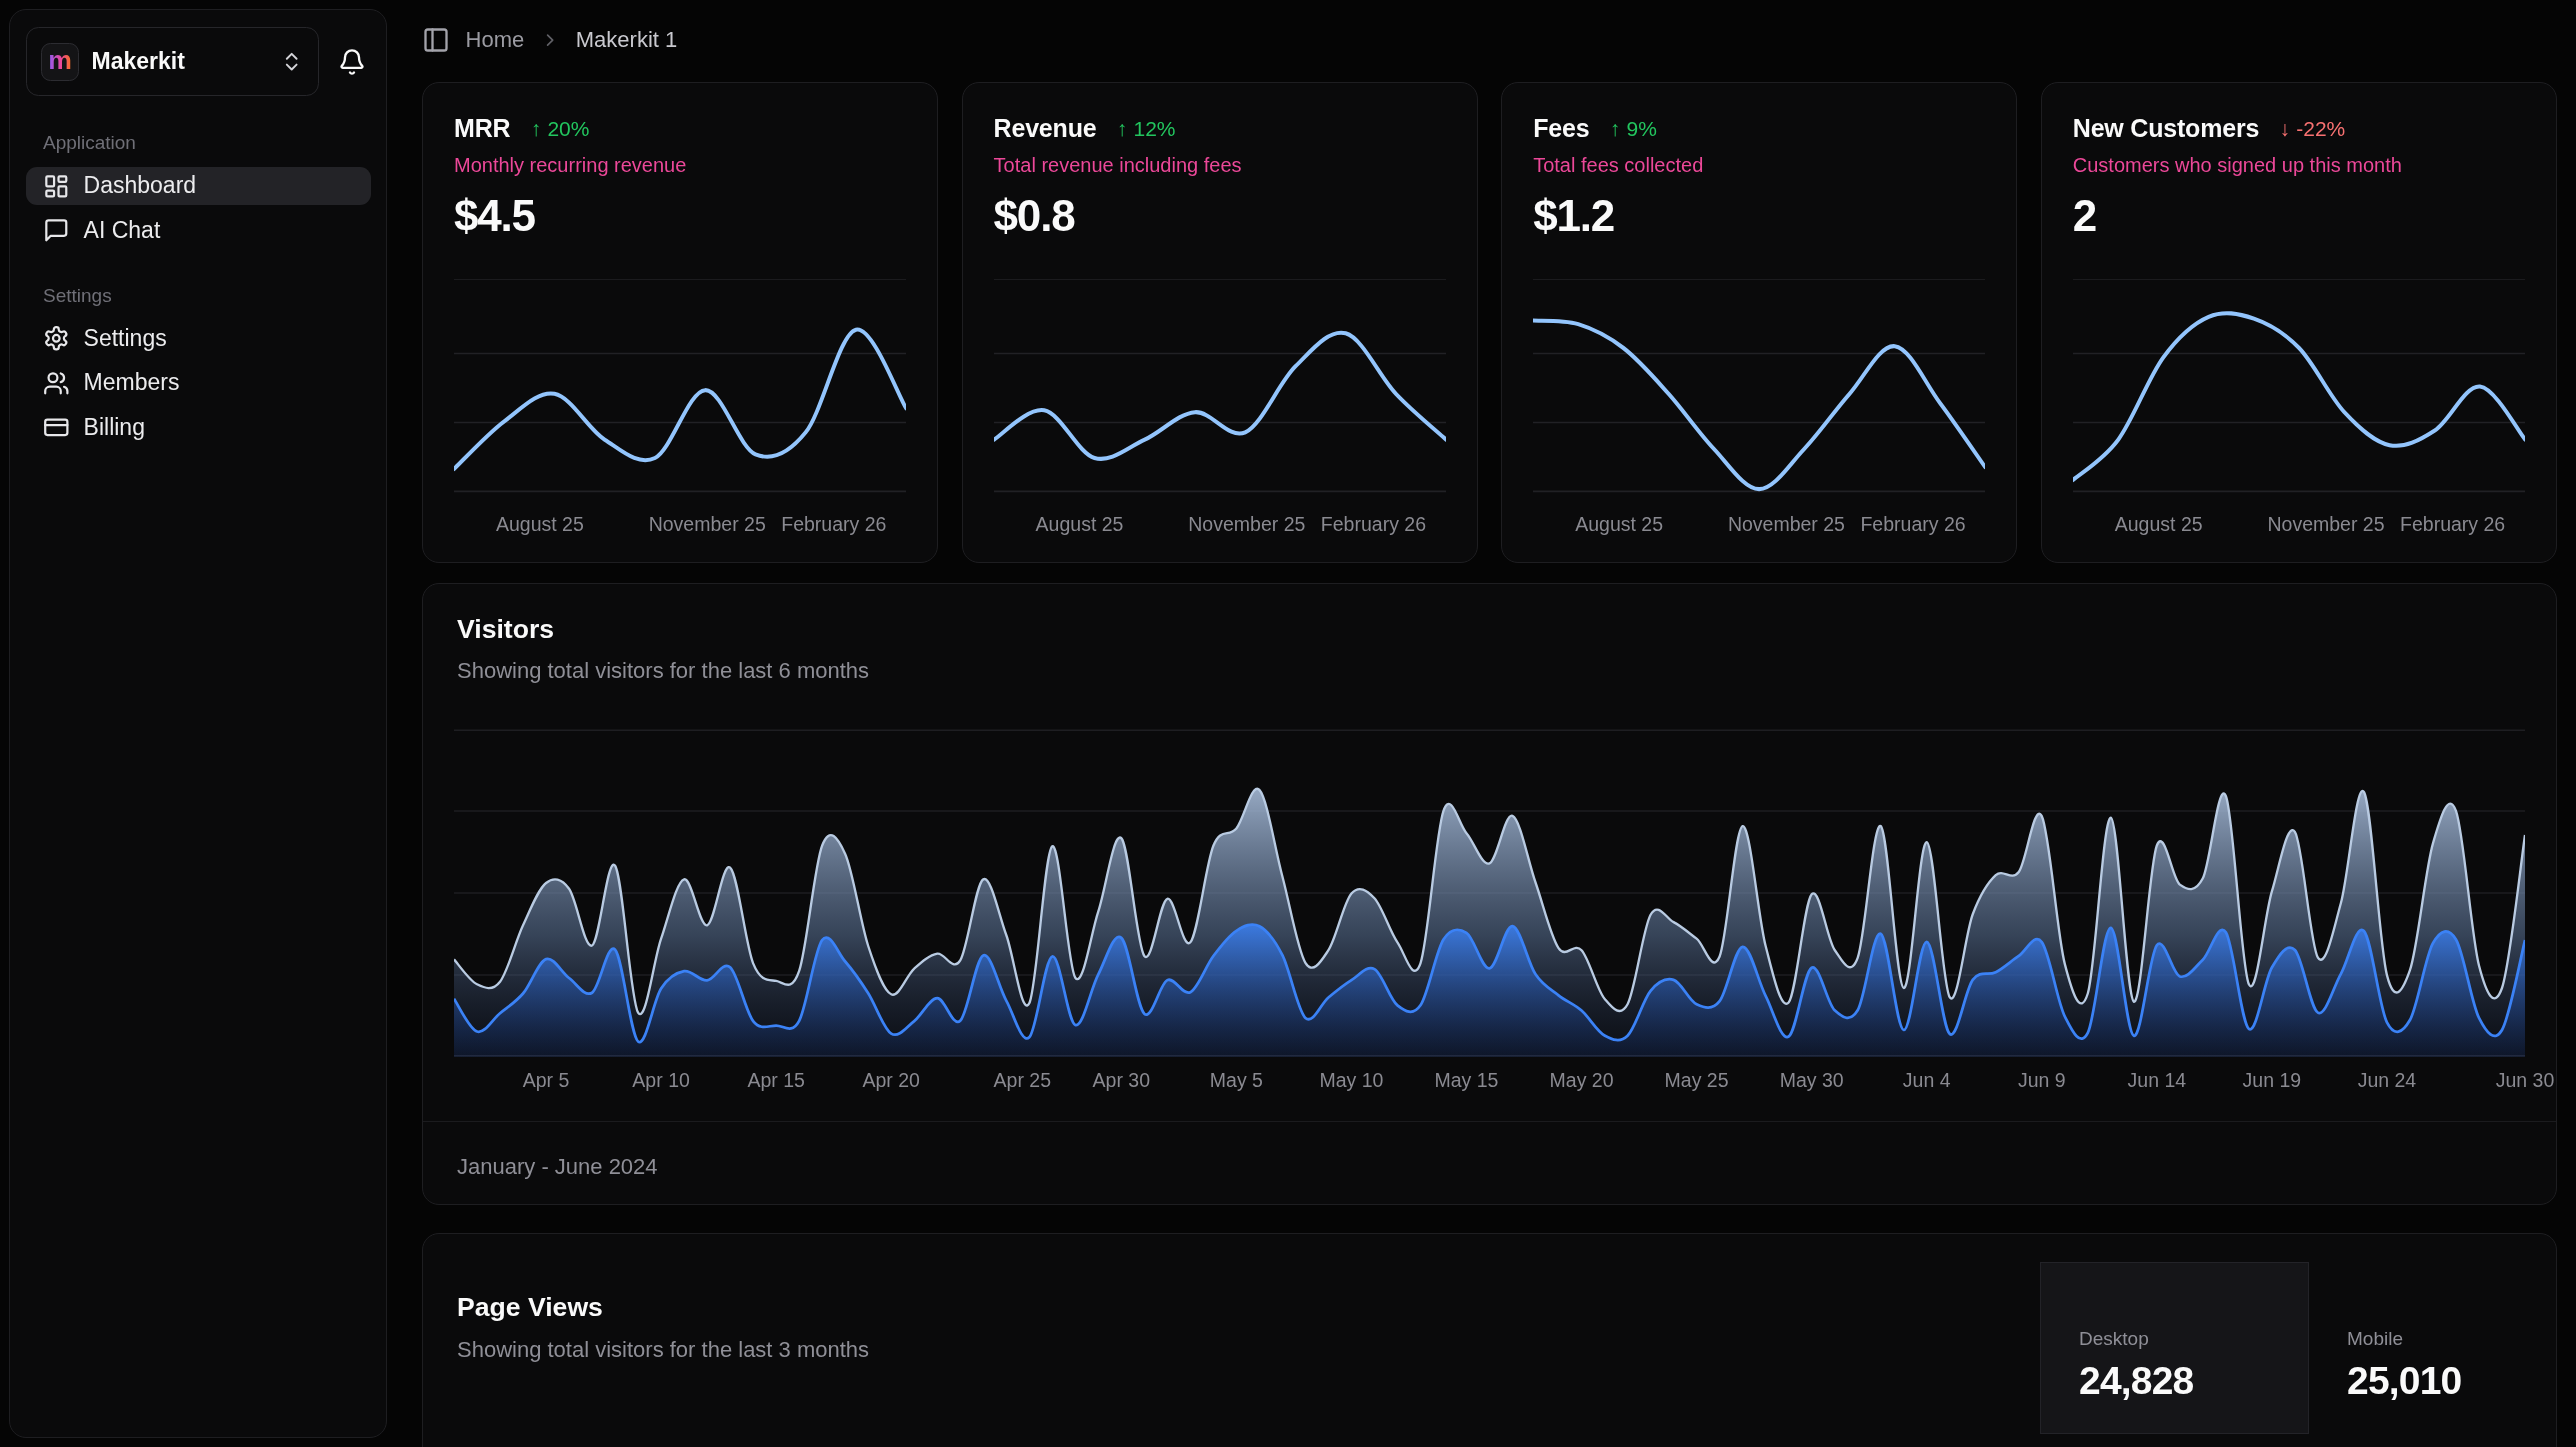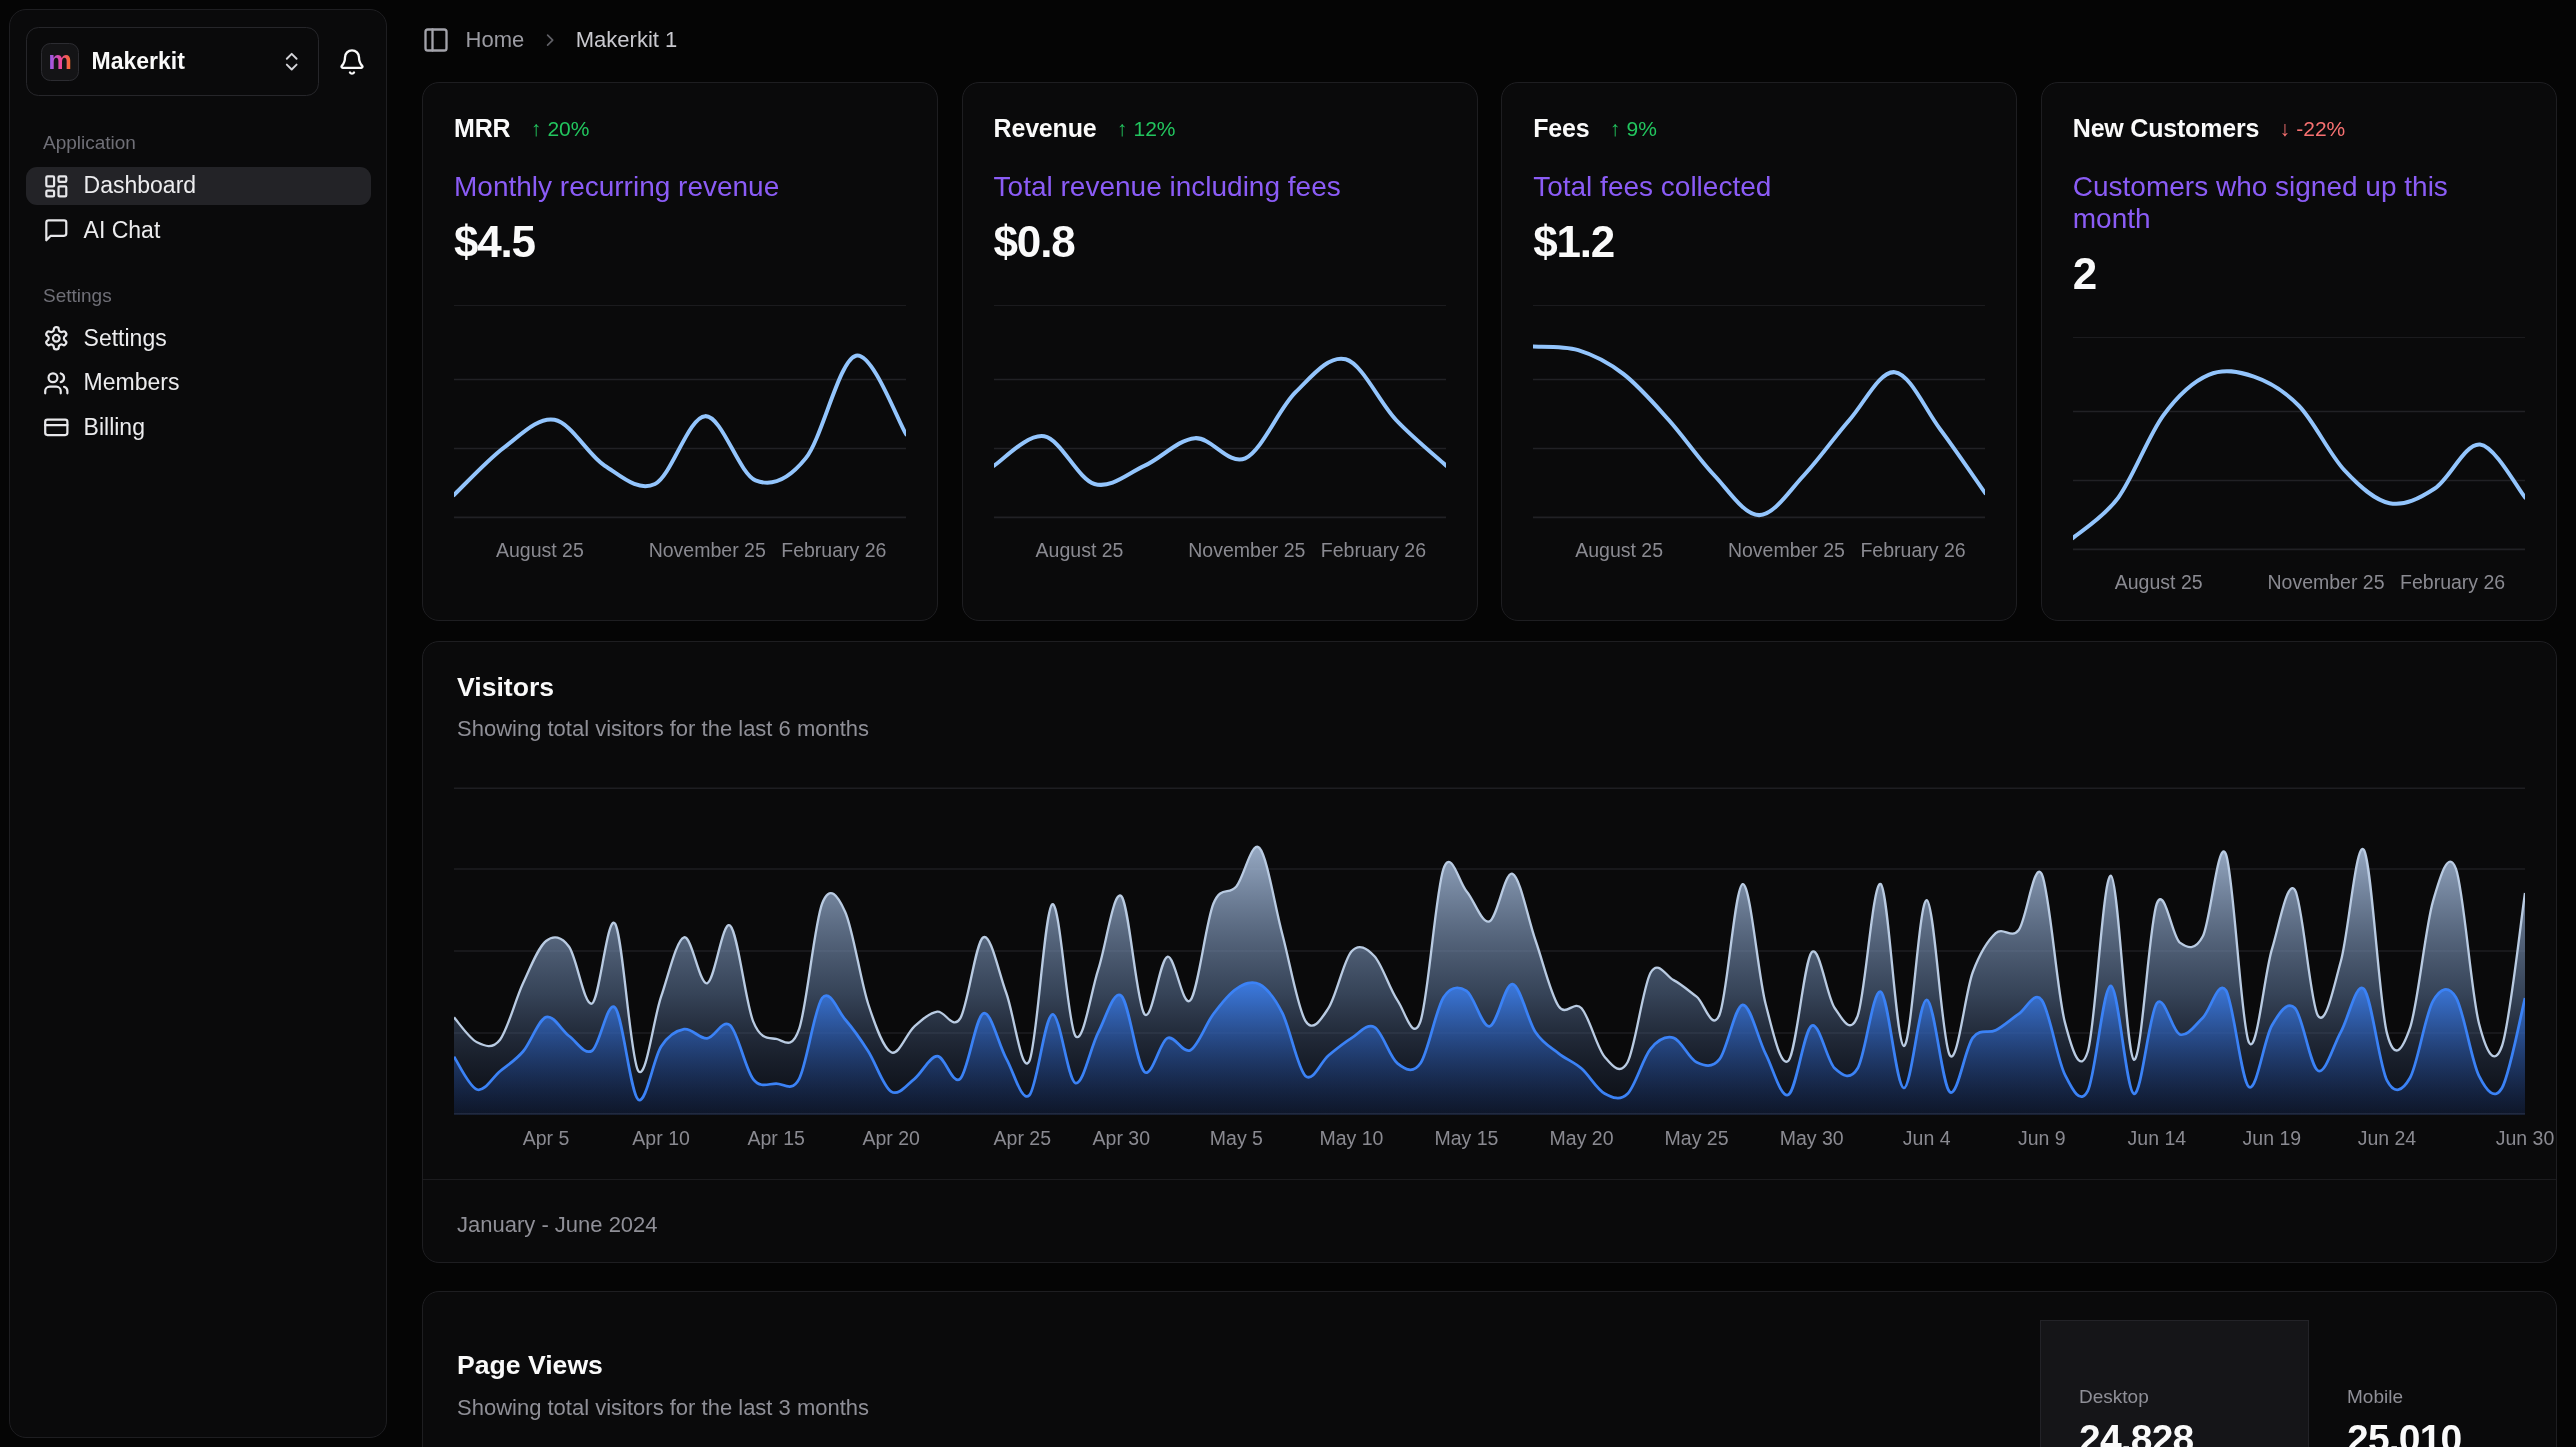--- a/index.html
+++ b/index.html
@@ -58,21 +58,21 @@
   .crumb-current { color:#c9c9cf; }
 
   .cards { display:grid; grid-template-columns:repeat(4,1fr); gap:23.4px; margin-top:25px; }
   .card { background:#0a0a0b; border:1.6px solid #1e1e21; border-radius:17px; }
   .stat-card { padding:31px 31px 20.3px; }
   .stat-head { display:flex; align-items:center; gap:20.3px; }
   .stat-title { font-size:25px; font-weight:650; letter-spacing:-0.2px; }
   .stat-badge { font-size:21px; display:flex; align-items:center; gap:6.3px; }
   .stat-badge.up { color:#22c55e; }
   .stat-badge.down { color:#f87171; }
-  .stat-desc { margin-top:28px; font-size:28px; color:#8b5cf6; }
+  .stat-desc { margin-top:11px; font-size:20px; color:#ec4899; }
   .stat-value { margin-top:14px; font-size:44px; font-weight:700; letter-spacing:-1.2px; }
   .stat-divider { margin-top:38px; border-top:1.6px solid #1b1b1e; }
   .spark { width:100%; height:219px; margin-top:6.3px; }
   .spark-labels { position:relative; height:28px; margin-top:7.8px; font-size:19.5px; color:#8a8a91; }
   .spark-labels span { position:absolute; top:0; transform:translateX(-50%); white-space:nowrap; }
 
   
   .visitors-card { margin-top:20.3px; }
   .v-head { padding:30px 34px 0; }
   .v-title { font-size:26.6px; font-weight:650; }

